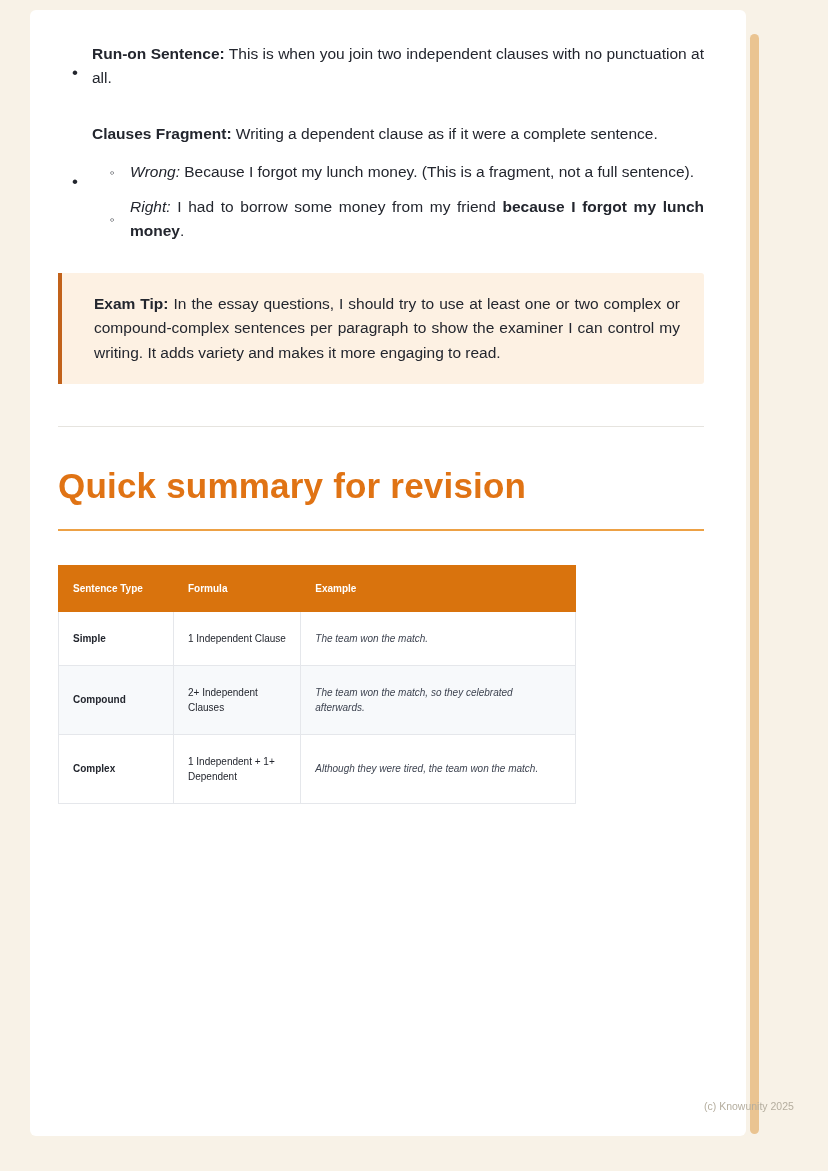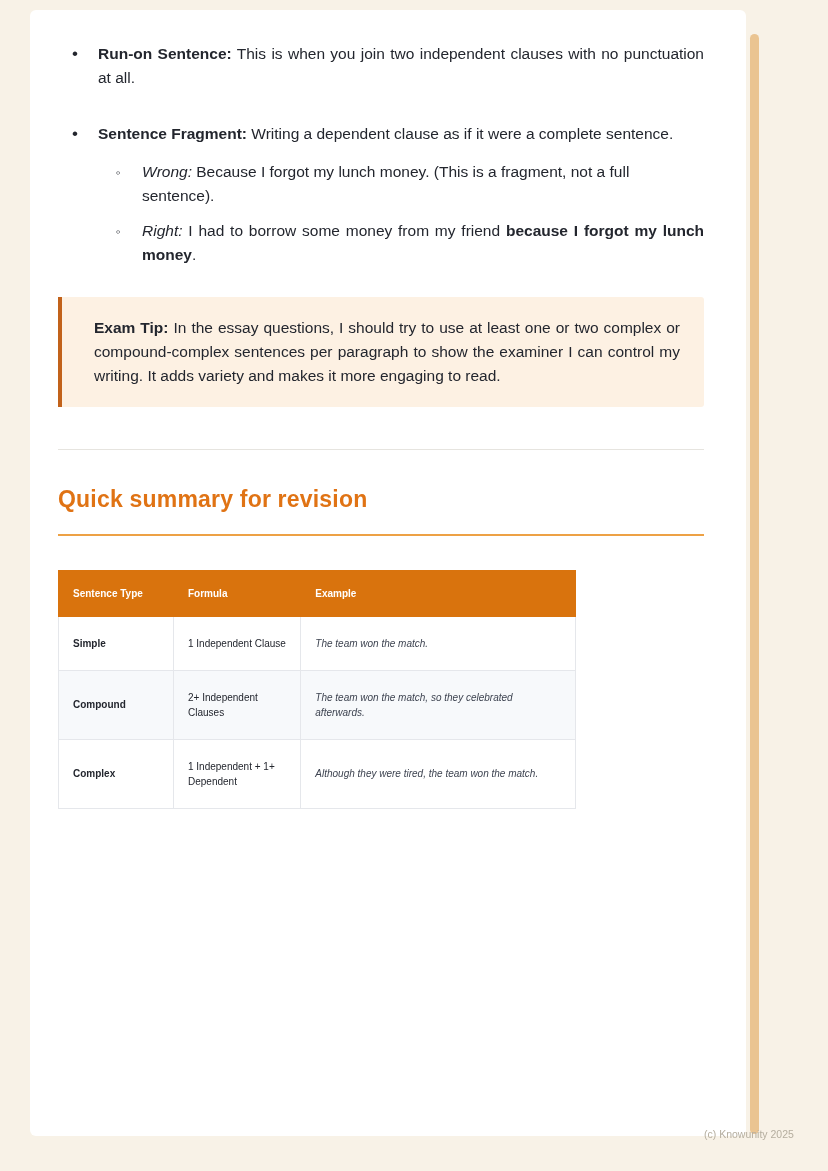--- a/index.html
+++ b/index.html
@@ -37,42 +37,42 @@
     font-size:15.5px;
     line-height:1.55;
   }
   p{margin:0;}
   .just{text-align:justify;}
   b{font-weight:700;}
   i{font-style:italic;}
 
   ul.top-list{list-style:none;margin:0;padding:0 0 0 14px;}
   ul.sub-list{list-style:none;margin:14px 0 0 0;padding:0 0 0 18px;}
-  .li{display:flex;gap:16px;}
+  .li{display:flex;gap:10px;align-items:center;}
   .li-body{flex:1;min-width:0;}
   .m1::before{content:"\2022";font-size:17px;line-height:1.45;}
   .m2::before{content:"\25E6";font-size:13px;line-height:1.8;}
   .m1,.m2{flex:0 0 10px;color:var(--text);}
   .top-list > .li + .li{margin-top:18px;}
   .sub-list > .li + .li{margin-top:11px;}
 
   .tip{
     margin:30px 0 0 0;
     background:var(--tip-bg);
     border-left:4px solid var(--tip-border);
     padding:19px 24px 19px 32px;
     border-radius:0 3px 3px 0;
   }
 
   hr{border:none;margin:0;}
   hr.divider{margin-top:42px;border-top:1px solid #e6e4df;}
   h1.section{
     margin:32px 0 0 0;
     color:var(--heading);
-    font-size:23px;
+    font-size:35px;
     font-weight:700;
     letter-spacing:.2px;
   }
   hr.orange{margin-top:16px;border-top:2px solid #eda145;}
 
   table.summary{
     margin-top:34px;
     width:518px;
     border-collapse:collapse;
     font-size:10px;
@@ -106,21 +106,20 @@
     width:9px; height:1100px;
     background:var(--side-bar);
     border-radius:5px;
   }
   .watermark{
     position:absolute;
     left:704px; top:1100px;
     font-size:10.5px;
     color:#b5ae9f;
     white-space:nowrap;
-    margin-top:28px;
   }
 </style>
 </head>
 <body>
 
 <div class="page">
   <div class="card">
     <div class="content">
 
       <ul class="top-list">
@@ -130,21 +129,21 @@
           <div class="li-body">
             <p class="just"><b>Run-on Sentence:</b><span> This is when you join two independent clauses with no punctuation at all.</span></p>
             <ul class="sub-list">
             </ul>
           </div>
         </li>
 
         <li class="li">
           <span class="m1"></span>
           <div class="li-body">
-            <p class="just"><b>Sentence Fragment:</b><span> Writing a dependent clause as if it were a complete sentence.</span></p>
+            <p class="just"><b>Clauses Fragment:</b><span> Writing a dependent clause as if it were a complete sentence.</span></p>
             <ul class="sub-list">
               <li class="li">
                 <span class="m2"></span>
                 <p><i>Wrong:</i><span> Because I forgot my lunch money. (This is a fragment, not a full sentence).</span></p>
               </li>
               <li class="li">
                 <span class="m2"></span>
                 <p class="just"><i>Right:</i><span> I had to borrow some money from my friend </span><b>because I forgot my lunch money</b><span>.</span></p>
               </li>
             </ul>

